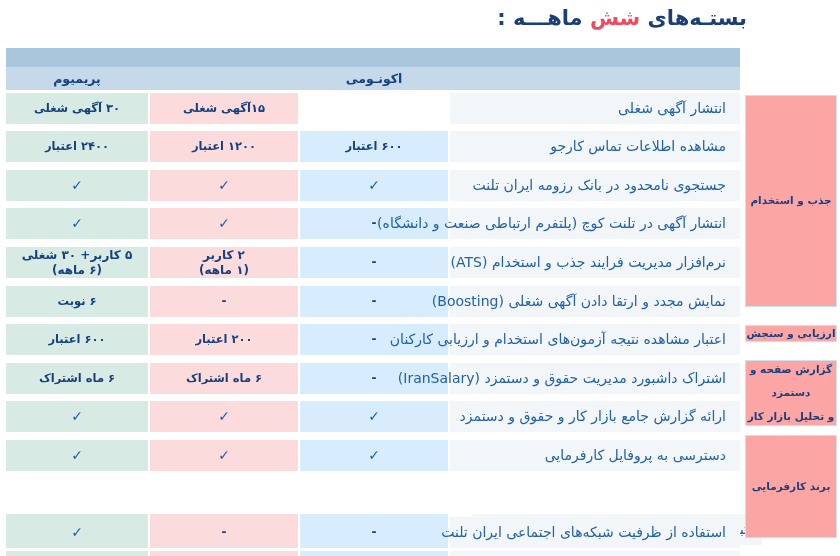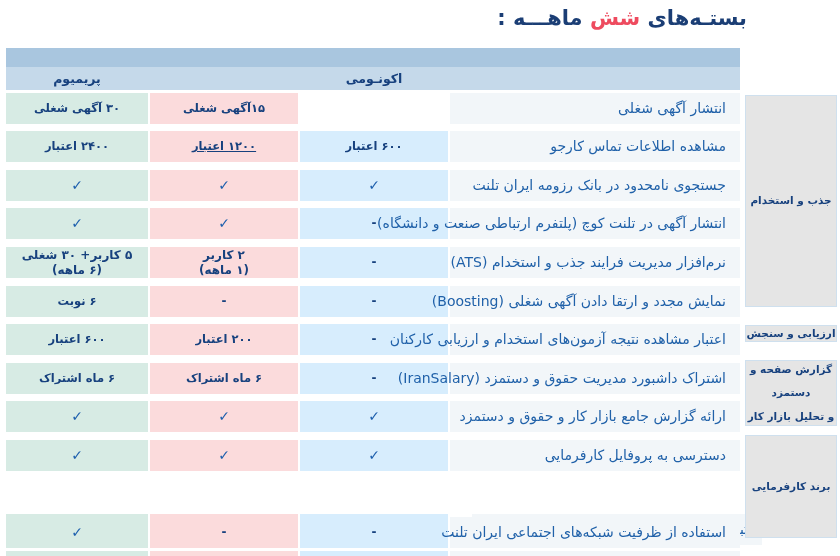--- a/index.html
+++ b/index.html
@@ -36,21 +36,21 @@
   .cell.economy{left:294px;width:148px;background:var(--economy-bg)}
   .cell.feature{left:444px;width:290px;background:var(--feature-bg);
                 justify-content:flex-start;padding-right:14px;font-weight:normal;
                 color:var(--feature-text);font-size:14px}
   .cell span{white-space:pre-line;text-align:center;line-height:1.25}
   .cell.feature span{text-align:right;white-space:nowrap}
   .cell .check{color:var(--check);font-size:14px;font-weight:bold}
   .cell .dash{font-size:12px;font-weight:bold}
   .cell .two-line{font-size:12px}
 
-  .cat{position:absolute;left:745px;width:92px;background:#e5e5e5;
+  .cat{position:absolute;left:745px;width:92px;background:#fca5a5;
        border:1px solid var(--cat-border);display:flex;align-items:center;
        justify-content:center;text-align:center;color:var(--navy);
        font-weight:bold;font-size:10.5px}
   .cat span{white-space:pre-line;line-height:2.2}
   .cat.c0{top:95px;height:212px}
   .cat.c1{top:325px;height:17px}
   .cat.c2{top:360px;height:66px}
   .cat.c3{top:435px;height:103px}
 </style>
 </head>
@@ -76,21 +76,21 @@
           <span>۱۵آگهی شغلی</span>
         </div>
         <div class="cell feature" style="left: 444px; width: 290px;">
           <span>انتشار آگهی شغلی</span>
         </div>
       </div>
       <div class="row" style="top: 131px;">
         <div class="cell premium" style="left: 0px; width: 142px;">
           <span>۲۴۰۰ اعتبار</span>
         </div>
-        <div class="cell standard" style="left: 144px; width: 148px; text-decoration: underline;">
+        <div class="cell standard" style="left: 144px; width: 148px;">
           <span>۱۲۰۰ اعتبار</span>
         </div>
         <div class="cell economy" style="left: 294px; width: 148px;">
           <span>۶۰۰ اعتبار</span>
         </div>
         <div class="cell feature" style="left: 444px; width: 290px;">
           <span>مشاهده اطلاعات تماس کارجو</span>
         </div>
       </div>
       <div class="row" style="top: 170px;">

